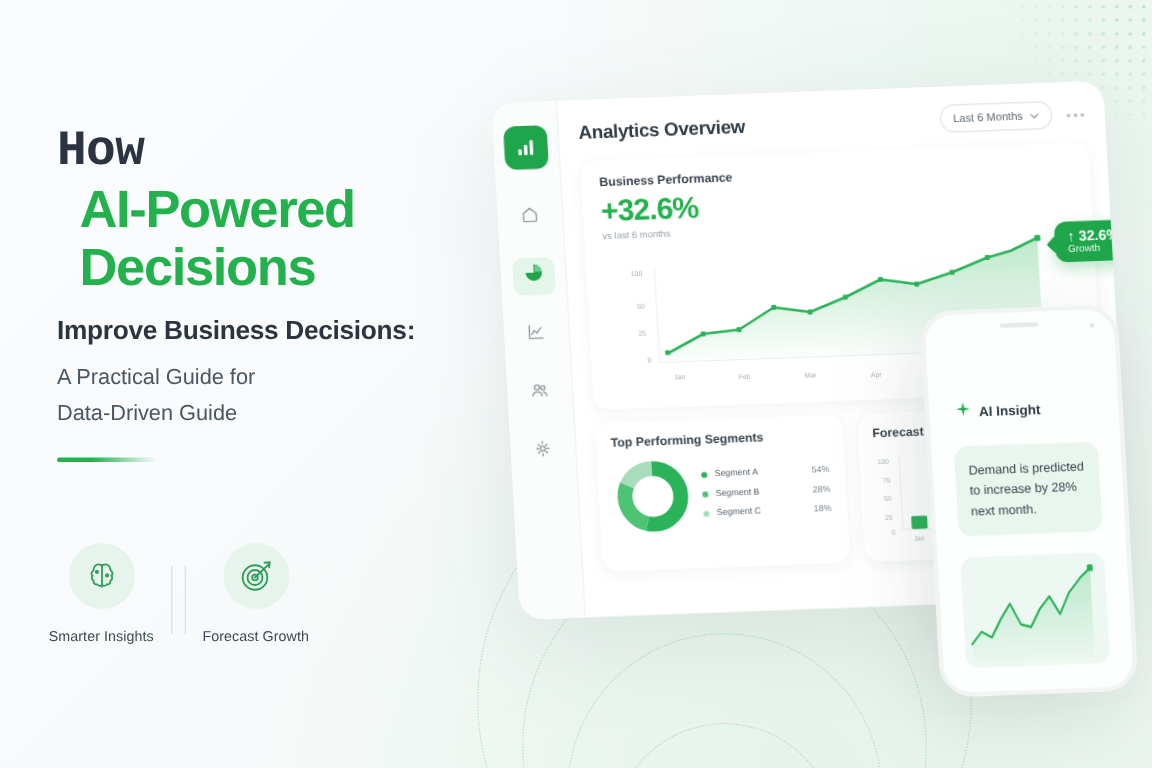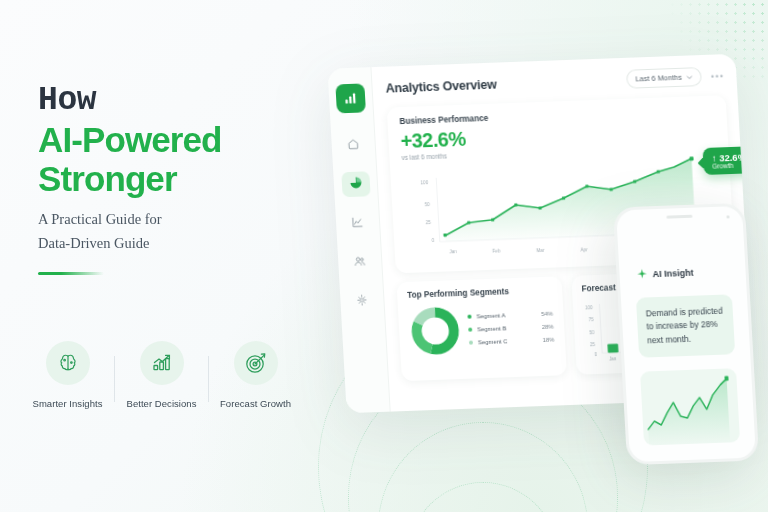--- a/index.html
+++ b/index.html
@@ -25,27 +25,27 @@
     position:absolute; right:120px; bottom:-120px; width:330px; height:300px;
     opacity:.5;
   }
   .arcs span{
     position:absolute; left:50%; bottom:0; border-radius:50%;
     border:1.4px dotted #8ed3ab; transform:translateX(-50%);
   }
   
   .left{ position:absolute; left:38px; top:82px; width:290px; }
   .h-line{ font-size:33px; font-weight:bold; color:#2b3440; letter-spacing:-.4px; line-height:1.14;font-family:Liberation Mono, monospace; }
-  .h-green{ font-size:35px; font-weight:bold; color:#22b14c; letter-spacing:-.9px; line-height:1.12; }
+  .h-green{ font-size:35px; font-weight:bold; color:#22b14c; letter-spacing:-.9px; line-height:1.12;margin-left:15px; }
   .h-sub{ font-size:17.5px; font-weight:bold; color:#2b3440; margin-top:12px; letter-spacing:-.2px; }
-  .h-desc{ font-size:14.5px; color:#4a5662; line-height:1.65; margin-top:10px;font-family:Liberation Serif, serif; }
+  .h-desc{ font-size:14.5px; color:#4a5662; line-height:1.65; margin-top:10px; }
   .rule{ width:66px; height:3px; border-radius:3px; margin-top:16px;
          background:linear-gradient(90deg,#22b14c 0%, #22b14c 35%, rgba(34,177,76,0) 100%); }
   
-  .feats{ position:absolute; left:25px; top:341px; display:flex; align-items:center; }
+  .feats{ position:absolute; left:25px; top:362px; display:flex; align-items:center; }
   .feat{ width:85px; text-align:center; }
   .feat .circ{
     width:44px; height:44px; border-radius:50%; background:#e7f4ec;
     margin:0 auto 13px; display:flex; align-items:center; justify-content:center;
   }
   .feat .lbl{ font-size:9.5px; color:#3d4a55; letter-spacing:.05px; }
   .vsep{ width:1px; height:46px; background:#dfe5e9; margin:8px 4px 0; }
   
   .scene{ position:absolute; left:0; top:0; width:768px; height:512px; }
   .dash{
@@ -131,21 +131,22 @@
 <div class="arcs">
   <span style="width:150px;height:150px"></span>
   <span style="width:210px;height:210px"></span>
   <span style="width:270px;height:270px"></span>
   <span style="width:330px;height:330px"></span>
 </div>
 
 <div class="left">
   <div class="h-line">How</div>
   <div class="h-green">AI-Powered</div>
-  <div class="h-green">Stronger</div>
+  <div class="h-green">Decisions</div>
+  <div class="h-sub">Improve Business Decisions:</div>
   <div class="h-desc">
     <div>A Practical Guide for</div>
     <div>Data-Driven Guide</div>
   </div>
   <div class="rule"></div>
 </div>
 
 <div class="feats">
   <div class="feat">
     <div class="circ">
@@ -153,32 +154,20 @@
         <path d="M12 4.2v15.4"></path>
         <path d="M12 5.4c-1-1.4-3.4-1.6-4.6-.2-1.2 1.3-.5 2.6-1.5 3.4-1.1.8-1.3 2.5-.2 3.3-.9 1-.6 2.7.7 3.2-.3 1.5 1 2.8 2.5 2.5.7 1.2 2.5 1.3 3.1.1"></path>
         <path d="M12 5.4c1-1.4 3.4-1.6 4.6-.2 1.2 1.3.5 2.6 1.5 3.4 1.1.8 1.3 2.5.2 3.3.9 1 .6 2.7-.7 3.2.3 1.5-1 2.8-2.5 2.5-.7 1.2-2.5 1.3-3.1.1"></path>
         <circle cx="8.6" cy="9.2" r=".8"></circle>
           <circle cx="15.4" cy="11.6" r=".8"></circle>
       </svg>
     </div>
     <div class="lbl">Smarter Insights</div>
   </div>
   <div class="vsep"></div>
-  <div class="feat">
-    <div class="circ">
-      <svg width="24" height="24" viewBox="0 0 24 24" fill="none" stroke="#2f9e5c" stroke-width="1.3">
-        <rect x="4" y="14.5" width="3.6" height="4.2" rx=".5"></rect>
-        <rect x="9.8" y="11" width="3.6" height="7.7" rx=".5"></rect>
-        <rect x="15.6" y="7.6" width="3.6" height="11.1" rx=".5"></rect>
-        <path d="M4.5 11.5 9 8l3.4 2.6L19 4.6" stroke-linecap="round"></path>
-        <path d="M15.6 4.4H19.4v3.6" stroke-linecap="round"></path>
-      </svg>
-    </div>
-    <div class="lbl">Better Decisions</div>
-  </div>
   <div class="vsep"></div>
   <div class="feat">
     <div class="circ">
       <svg width="24" height="24" viewBox="0 0 24 24" fill="none" stroke="#2f9e5c" stroke-width="1.25">
         <circle cx="11" cy="13" r="8.2"></circle>
           <circle cx="11" cy="13" r="5"></circle>
           <circle cx="11" cy="13" r="1.9"></circle>
         <path d="M11 13 20.4 3.9" stroke-linecap="round"></path>
         <path d="M17.4 3.2l3.4-.4-.4 3.4" stroke-linecap="round" stroke-linejoin="round"></path>
       </svg>

